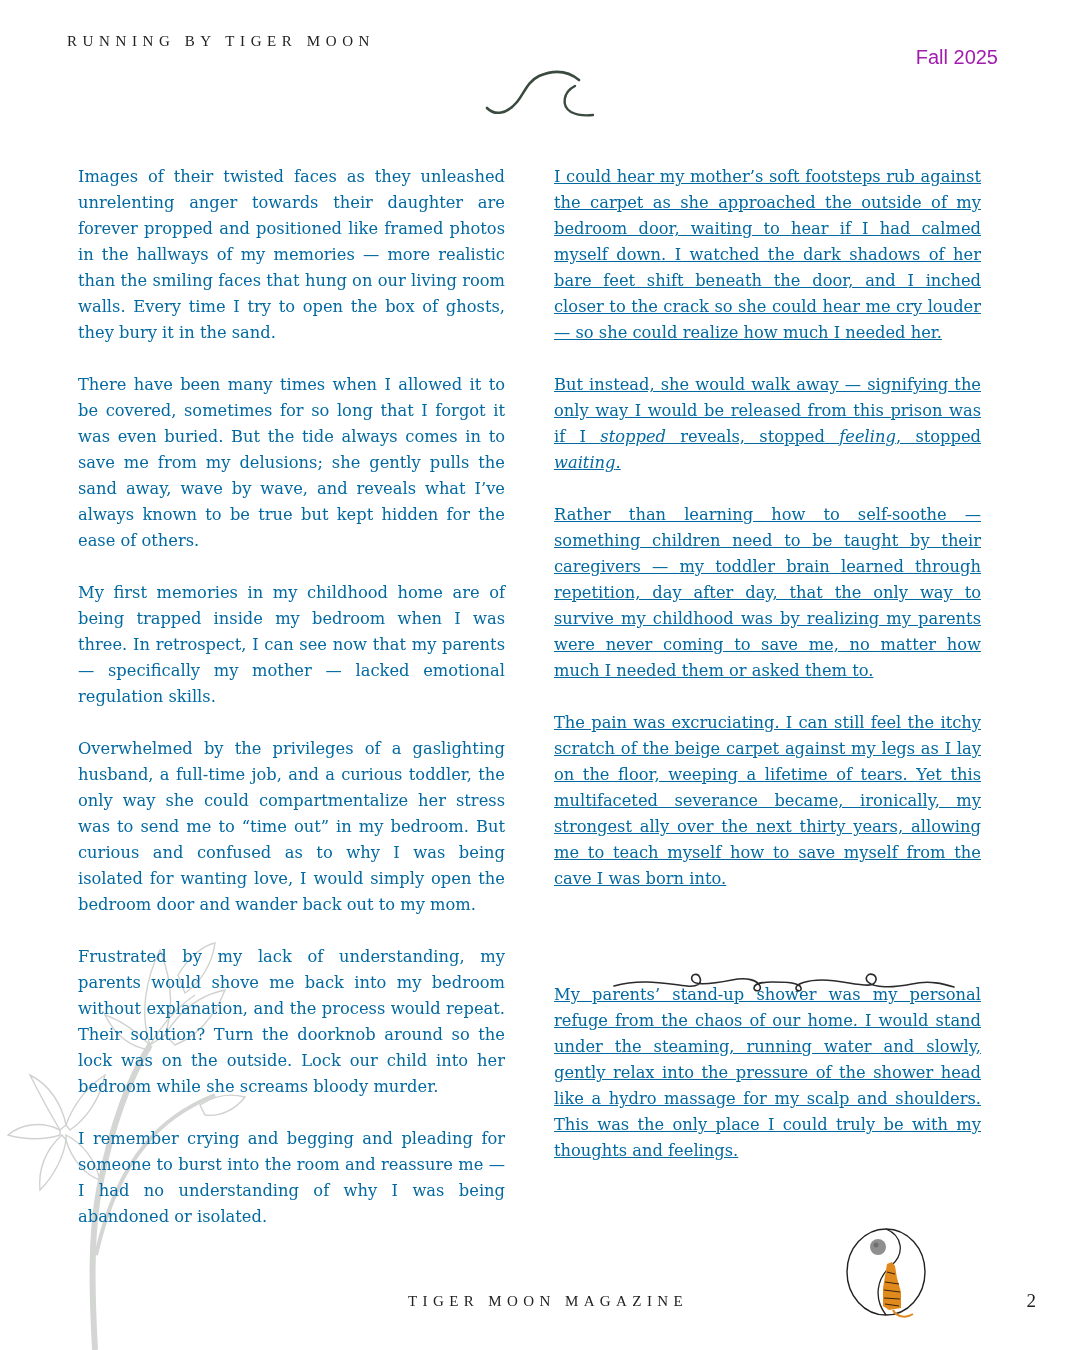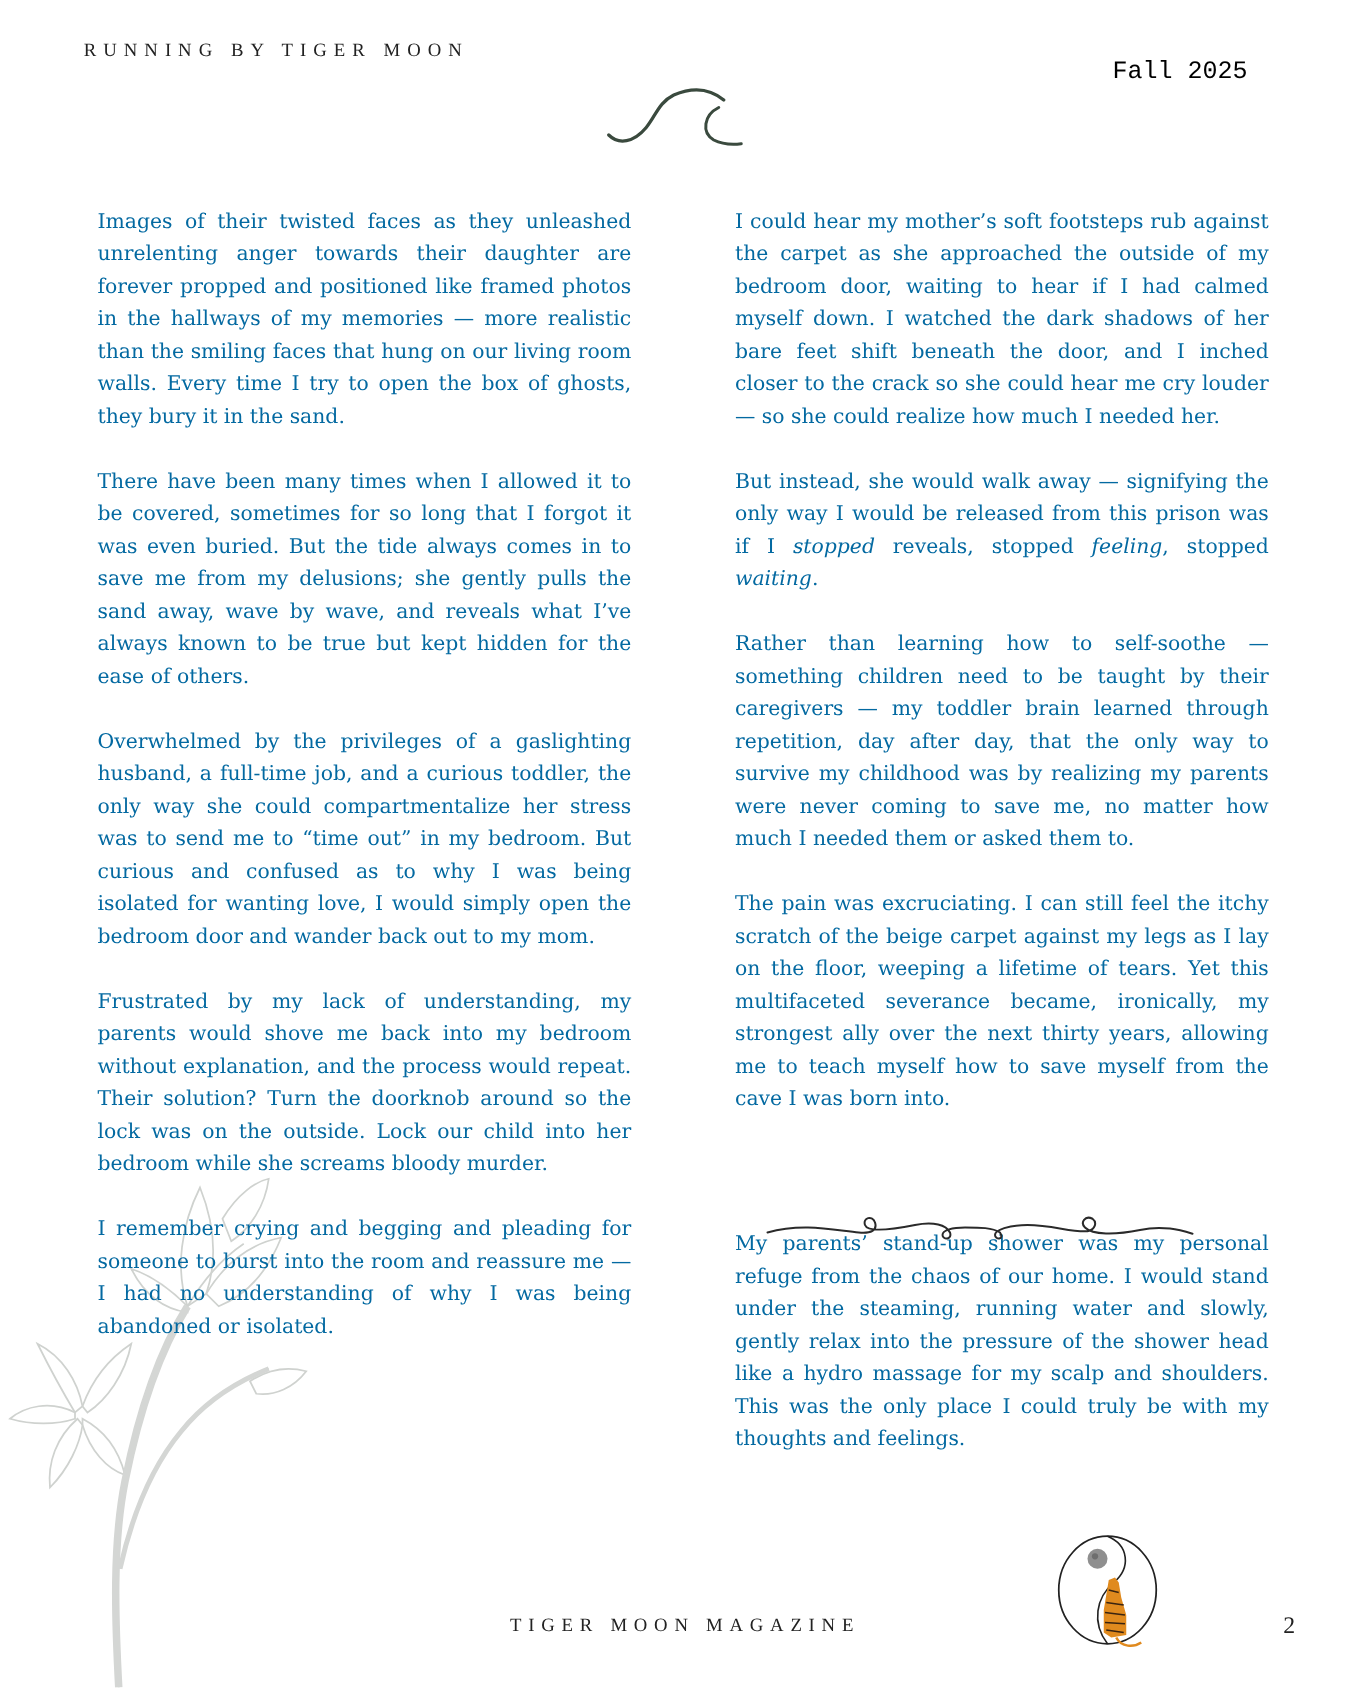--- a/index.html
+++ b/index.html
@@ -1,22 +1,22 @@
 <!DOCTYPE html>
 <html><head>
 <meta charset="utf-8">
 <style>
   html, body { margin: 0; padding: 0; background: #ffffff; }
   body { width: 1080px; height: 1350px; position: relative; overflow: hidden; font-family: "DejaVu Serif", serif; color: #1f1f1f; }
   .running-head { position: absolute; left: 67px; top: 33px; font-family: "Liberation Serif", serif; font-size: 15px; letter-spacing: 5.6px; color: #222; }
-  .issue { position: absolute; right: 82px; top: 46px; font-family: Liberation Mono, monospace; font-size: 20px; color: #000000; }
+  .issue { position: absolute; right: 82px; top: 46px; font-family: Liberation Sans, sans-serif; font-size: 20px; color: #a21caf; }
   .wave { position: absolute; left: 483px; top: 66px; width: 114px; height: 54px; }
   .col { position: absolute; top: 164px; width: 427px; font-size: 16.3px; line-height: 26px; text-align: justify; color: #0369a1; }
   .col.left { left: 78px; }
-  .col.right { left: 588px; }
+  .col.right { left: 554px; text-decoration: underline; }
   .col p { margin: 0 0 26px 0; }
   .lily { position: absolute; left: 0; top: 935px; width: 330px; height: 415px; pointer-events: none; }
   .divider { position: absolute; left: 612px; top: 966px; width: 344px; height: 32px; }
   .footer-title { position: absolute; left: 408px; top: 1293px; font-family: "Liberation Serif", serif; font-size: 15px; letter-spacing: 5.4px; color: #222; text-align: right; }
   .page-num { position: absolute; right: 44px; top: 1290px; font-family: "Liberation Serif", serif; font-size: 19px; color: #222; }
   .logo { position: absolute; left: 843px; top: 1226px; width: 90px; height: 96px; }
   em { font-style: italic; }
 </style>
 </head>
 <body>
@@ -44,20 +44,21 @@
     <path d="M66 200 C85 210 95 225 100 245 C85 240 72 225 66 205 Z"></path>
     <path d="M200 170 C215 160 230 158 245 162 C235 175 220 182 205 180 Z"></path>
   </g>
   <path d="M95 415 C92 360 90 300 100 250 C110 200 125 150 150 110" fill="none" stroke="#d4d6d4" stroke-width="6"></path>
   <path d="M96 320 C105 280 120 240 145 210 C165 185 190 170 215 160" fill="none" stroke="#d4d6d4" stroke-width="4"></path>
 </svg>
 
 <div class="col left">
   <p>Images of their twisted faces as they unleashed unrelenting anger towards their daughter are forever propped and positioned like framed photos in the hallways of my memories — more realistic than the smiling faces that hung on our living room walls. Every time I try to open the box of ghosts, they bury it in the sand.</p>
   <p>There have been many times when I allowed it to be covered, sometimes for so long that I forgot it was even buried. But the tide always comes in to save me from my delusions; she gently pulls the sand away, wave by wave, and reveals what I’ve always known to be true but kept hidden for the ease of others.</p>
+  <p>My first memories in my childhood home are of being trapped inside my bedroom when I was three. In retrospect, I can see now that my parents — specifically my mother — lacked emotional regulation skills.</p>
   <p>Overwhelmed by the privileges of a gaslighting husband, a full-time job, and a curious toddler, the only way she could compartmentalize her stress was to send me to “time out” in my bedroom. But curious and confused as to why I was being isolated for wanting love, I would simply open the bedroom door and wander back out to my mom.</p>
   <p>Frustrated by my lack of understanding, my parents would shove me back into my bedroom without explanation, and the process would repeat. Their solution? Turn the doorknob around so the lock was on the outside. Lock our child into her bedroom while she screams bloody murder.</p>
   <p>I remember crying and begging and pleading for someone to burst into the room and reassure me — I had no understanding of why I was being abandoned or isolated.</p>
 </div>
 
 <div class="col right">
   <p>I could hear my mother’s soft footsteps rub against the carpet as she approached the outside of my bedroom door, waiting to hear if I had calmed myself down. I watched the dark shadows of her bare feet shift beneath the door, and I inched closer to the crack so she could hear me cry louder — so she could realize how much I needed her.</p>
   <p><span>But instead, she would walk away — signifying the only way I would be released from this prison was if I </span><em>stopped</em><span> reveals, stopped </span><em>feeling</em><span>, stopped </span><em>waiting</em><span>.</span></p>
   <p>Rather than learning how to self-soothe — something children need to be taught by their caregivers — my toddler brain learned through repetition, day after day, that the only way to survive my childhood was by realizing my parents were never coming to save me, no matter how much I needed them or asked them to.</p>
   <p>The pain was excruciating. I can still feel the itchy scratch of the beige carpet against my legs as I lay on the floor, weeping a lifetime of tears. Yet this multifaceted severance became, ironically, my strongest ally over the next thirty years, allowing me to teach myself how to save myself from the cave I was born into.</p>

